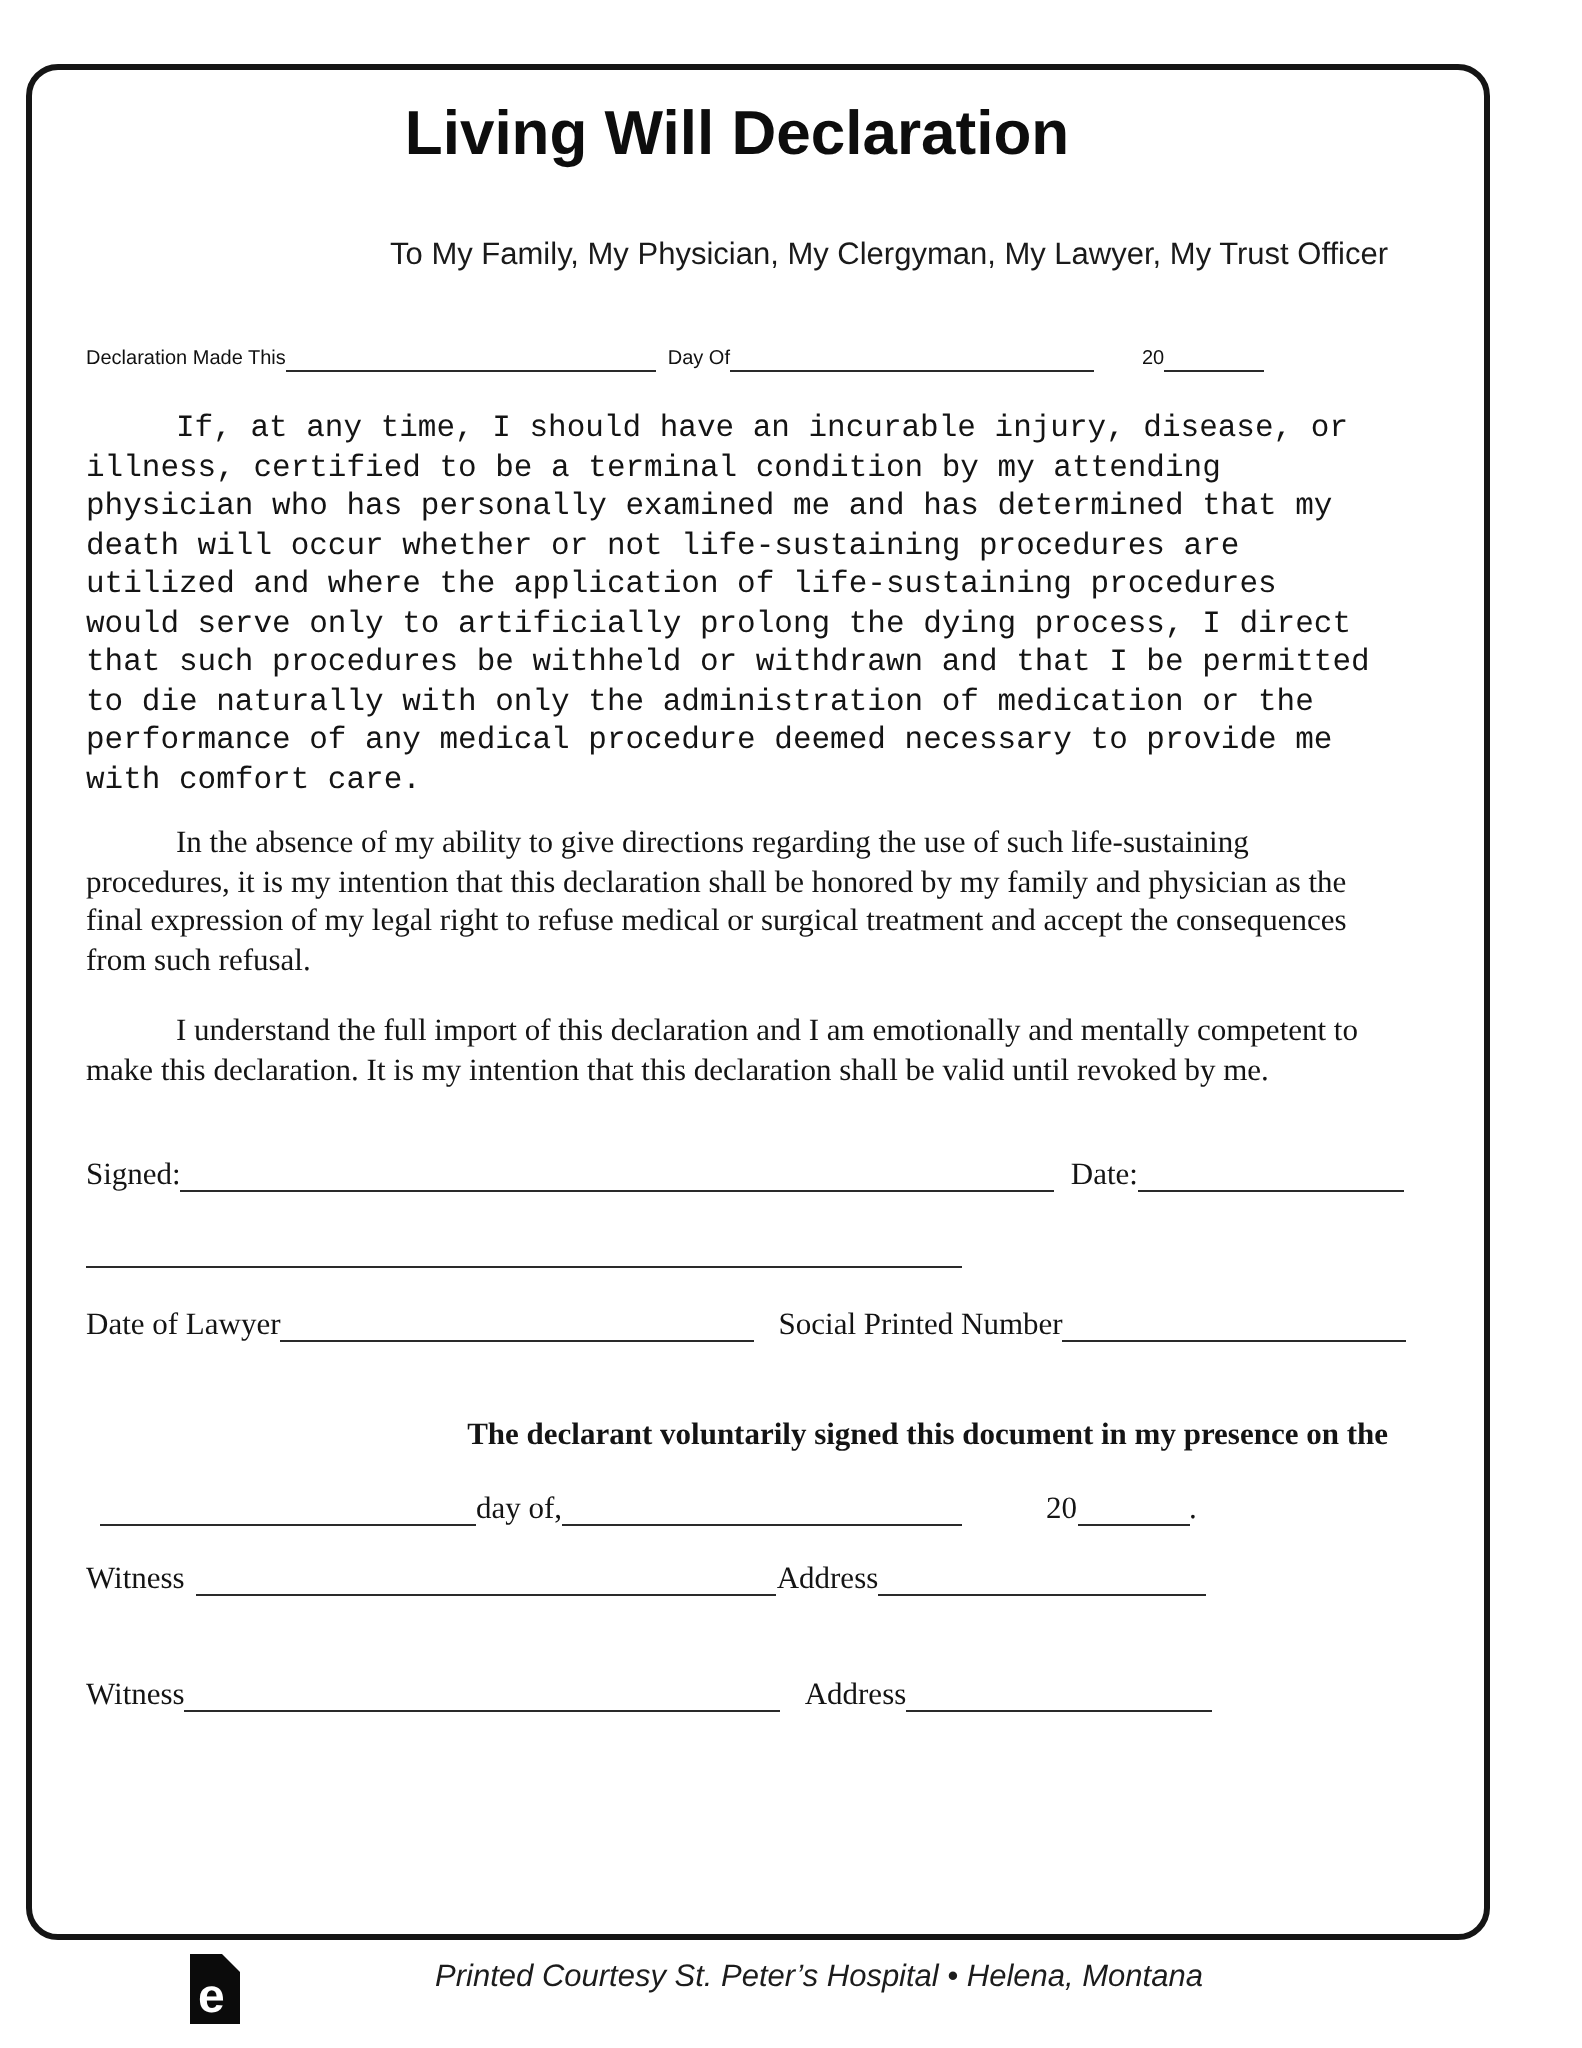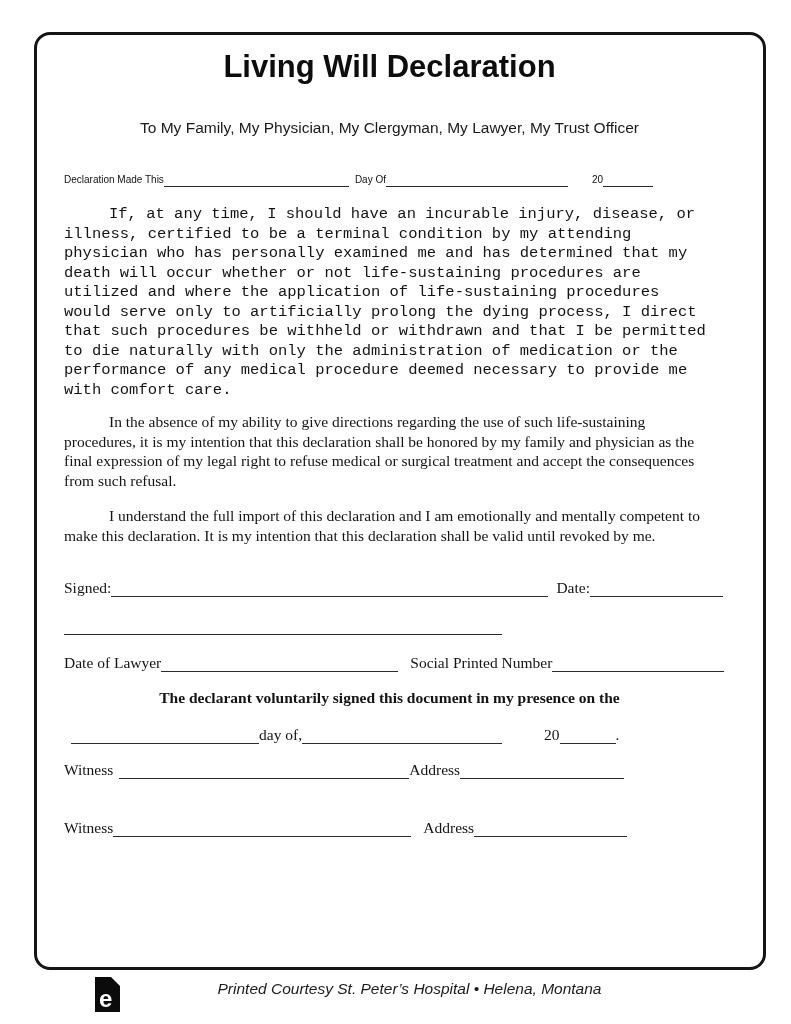--- a/index.html
+++ b/index.html
@@ -1,31 +1,31 @@
 <!DOCTYPE html>
 <html><head>
 <meta charset="utf-8">
 <style>
   * { margin:0; padding:0; box-sizing:border-box; }
   html,body { width:791px; height:1024px; background:#ffffff; overflow:hidden; }
   body { position:relative; font-family:"Liberation Serif", serif; color:#111; }
 
   .sheet {
-    position:absolute; left:34px; top:32px; width:732px; height:938px;
+    position:absolute; left:13px; top:32px; width:732px; height:938px;
     border:3px solid #151515; border-radius:16px;
     padding:0 48px 0 27px; background:#fff;
   }
 
   .doc-title {
     margin-top:14px; text-align:center;
     font-family:"Liberation Sans", sans-serif; font-weight:bold;
     font-size:31px; line-height:36px; color:#0d0d0d;
   }
   .doc-subtitle {
-    margin-top:33px; text-align:center;
+    margin-top:33px; text-align:right;
     font-family:"Liberation Sans", sans-serif;
     font-size:15.5px; line-height:19px; color:#1a1a1a;
   }
 
   .decl-line {
     margin-top:33px;
     font-family:"Liberation Sans", sans-serif;
     font-size:10px; line-height:20px; white-space:nowrap;
   }
 
@@ -37,21 +37,21 @@
   .p3 { margin-top:12px; }
   .p4 { margin-top:16px; }
   .body-par .noindent { text-indent:0; }
 
   .form-line {
     font-size:15.5px; line-height:20px; white-space:nowrap; color:#141414;
   }
   .signed-line   { margin-top:33px; }
   .city-line     { margin-top:18px; }
   .dob-line      { margin-top:17px; }
-  .presence-line { margin-top:15px; text-align:center; font-weight:bold; white-space:normal; }
+  .presence-line { margin-top:35px; text-align:right; font-weight:bold; white-space:normal; }
   .dayof-line    { margin-top:17px; padding-left:7px; }
   .witness1-line { margin-top:15px; }
   .witness2-line { margin-top:38px; }
 
   .blank {
     display:inline-block; height:4px; margin-bottom:-4px;
     border-bottom:1.6px solid #2a2a2a;
   }
   .ml6  { margin-left:6px; }
   .ml8  { margin-left:8px; }

